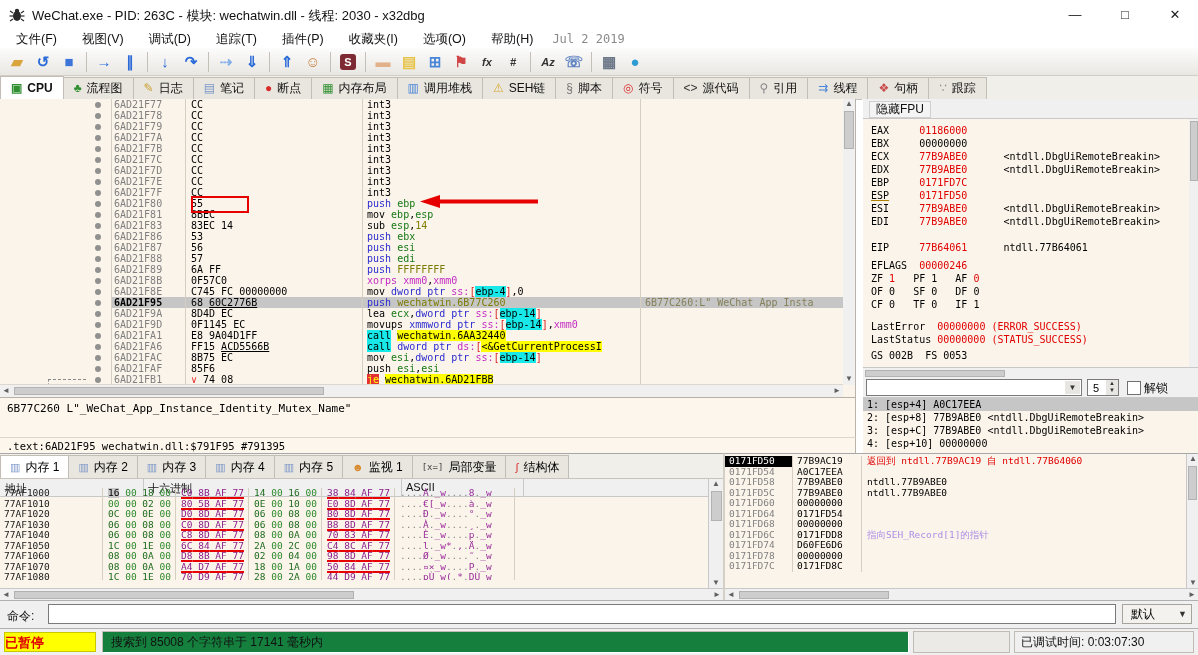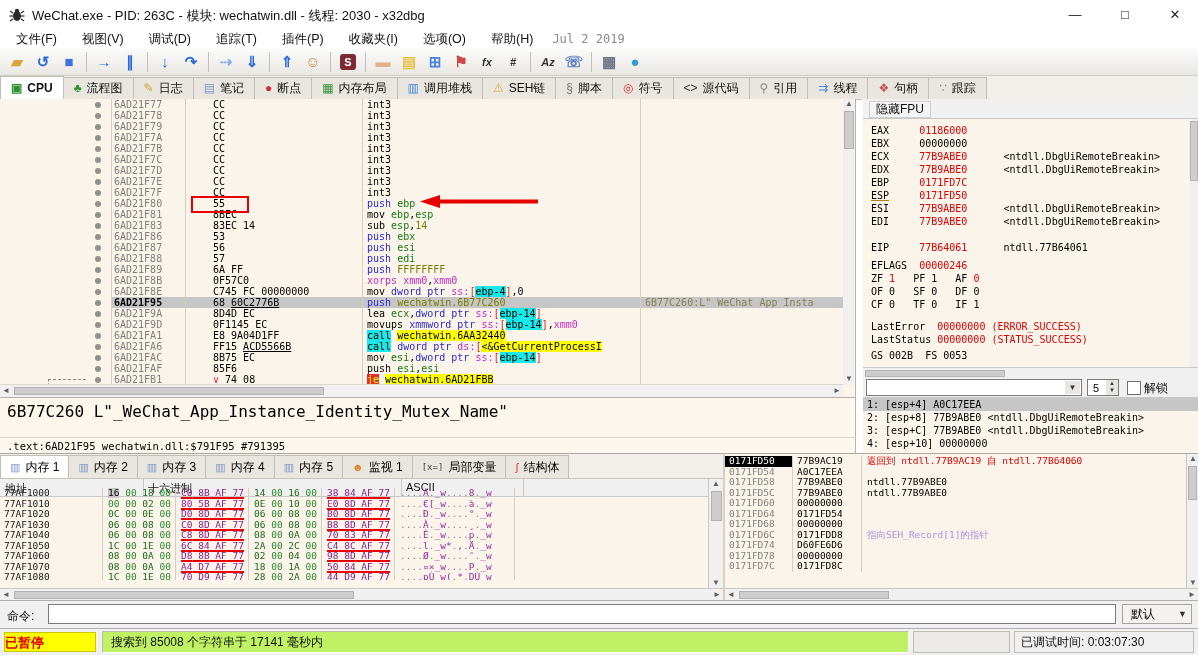--- a/index.html
+++ b/index.html
@@ -36,21 +36,21 @@
 
   
   #disasm{left:0;top:99px;width:855px;height:298px;background:#fbf4ea;border-right:1px solid #b8b4ac}
   #drows{position:absolute;left:0;top:0;right:12px;bottom:12px;overflow:hidden}
   .vsep{position:absolute;top:0;bottom:0;width:1px;background:#d6cec0;pointer-events:none}
   .drow{display:flex;height:11px;line-height:11px;font-family:"DejaVu Sans Mono",monospace;font-size:10px;white-space:pre;color:#000}
   .cj{width:85px}
   .cg{width:26px;display:flex;align-items:center;justify-content:center}
   .dot{width:6px;height:6px;border-radius:50%;background:#909090}
   .ca{width:74px;padding-left:3px;box-sizing:border-box;color:#7f7f7f;overflow:hidden}
-  .cb2{width:177px;padding-left:28px;box-sizing:border-box;overflow:hidden}
+  .cb2{width:177px;padding-left:6px;box-sizing:border-box;overflow:hidden}
   .ci{width:278px;padding-left:5px;box-sizing:border-box;overflow:hidden}
   .cc2{flex:1;padding-left:5px;overflow:hidden;color:#85805a}
   .drow.sel .ca{color:#000;font-weight:bold}
   .drow.sel .ca,.drow.sel .cb2,.drow.sel .ci,.drow.sel .cc2{background:#c6c6c6}
 
   .c-k{color:#000}.c-b{color:#2c2cd0}.c-g{color:#157815}.c-o{color:#7b7b00}
   .c-p{color:#c22cc2}.c-nb{color:#2c2cd0}.c-br{color:#d42424}
   .c-st{background:#18e8e8;color:#000}.c-cb{background:#18e8e8;color:#000}
   .c-yl{background:#ffff00;color:#000}.c-jr{background:#e43030;color:#ffff00}
   .c-u{text-decoration:underline}.c-jm{color:#e43030}.c-r{color:#e00000}
@@ -64,21 +64,21 @@
   
   .sb{background:#f0f0f0}
   .sb-thumb{position:absolute;background:#cdcdcd;border:1px solid #b2b2b2;box-sizing:border-box}
   .sb-arr{position:absolute;color:#606060;font-size:8px;line-height:10px;text-align:center;width:12px;height:11px}
 
   #d-vscroll{right:0;top:0;width:12px;height:286px}
   #d-hscroll{left:0;bottom:0;height:12px;width:843px;border-top:1px solid #dcd8d0}
 
   
   #infobox{left:0;top:397px;width:855px;height:40px;background:#fcf6ec;border-top:1px solid #b8b0a4;border-right:1px solid #b8b4ac}
-  #infoline1{position:absolute;left:7px;top:4px;font-size:16px;color:#000;white-space:pre}
+  #infoline1{position:absolute;left:7px;top:4px;font-size:11px;color:#000;white-space:pre}
   #statusline{left:0;top:437px;width:855px;height:16px;background:#fcf6ec;border-top:1px solid #ddd5c8;border-right:1px solid #b8b4ac}
   #statusline div{position:absolute;left:7px;top:2px;font-size:10.5px;color:#000;white-space:pre}
 
   
   #regs{left:862px;top:99px;width:336px;height:354px;background:#fbf4ea;border-left:1px solid #fff}
   #regs-header{position:absolute;left:0;top:0;width:100%;height:20px;background:#f0f0f0;border-bottom:1px solid #c8c8c8;box-sizing:border-box}
   #hidefpu{position:absolute;left:6px;top:2px;font-size:12px;color:#111;padding:0 6px;border:1px solid #d0d0d0;background:#f4f4f4;height:15px;line-height:15px}
   #regbody{position:absolute;left:0;top:20px;width:324px;height:248px;overflow:hidden;padding-top:5px;box-sizing:border-box}
   .regline{font-family:"DejaVu Sans Mono",monospace;font-size:10px;height:13px;line-height:13px;padding-left:8px;white-space:pre}
   #regs-vscroll{position:absolute;right:0;top:20px;width:10px;height:248px}
@@ -130,21 +130,21 @@
   
   #cmdbar{left:0;top:600px;width:1198px;height:28px;background:#f0f0f0;border-top:1px solid #b0b0b0;box-sizing:border-box}
   #cmdlabel{position:absolute;left:7px;top:7px;font-size:12px;color:#111}
   #cmdinput{position:absolute;left:48px;top:3px;width:1068px;height:20px;border:1px solid #7a7a7a;background:#fff;font-size:12px;padding:0 4px;box-sizing:border-box}
   #cmddrop{position:absolute;left:1122px;top:3px;width:70px;height:20px;background:#f4f2ee;border:1px solid #a8a49c;font-size:12px;line-height:18px;padding-left:8px;box-sizing:border-box}
   #cmddrop .dd{position:absolute;right:4px;top:0;font-size:9px;line-height:18px;color:#333}
 
   
   #statusbar{left:0;top:628px;width:1198px;height:27px;background:#f0f0f0;border-top:1px solid #b0b0b0;display:flex;align-items:center;box-sizing:border-box}
   #pausebadge{width:92px;height:20px;background:#ffff00;color:#e00000;font-weight:bold;font-size:13px;line-height:20px;margin-left:4px;border:1px solid #c8c800;box-sizing:border-box}
-  #statmsg{flex:1;height:20px;line-height:20px;margin-left:6px;border:1px solid #c0bcb4;border-right-color:#fff;border-bottom-color:#fff;padding-left:8px;font-size:12px;color:#111;background:#bef264;white-space:pre;overflow:hidden}
+  #statmsg{flex:1;height:20px;line-height:20px;margin-left:6px;border:1px solid #c0bcb4;border-right-color:#fff;border-bottom-color:#fff;padding-left:8px;font-size:12px;color:#111;background:#15803d;white-space:pre;overflow:hidden}
   #statspacer{width:95px;height:20px;margin-left:4px;border:1px solid #c0bcb4;background:#eceae6}
   #stattime{width:172px;height:20px;line-height:20px;margin:0 4px;border:1px solid #c0bcb4;padding-left:6px;font-size:12px;color:#111;white-space:pre}
 </style>
 </head>
 <body>
 
 <div class="abs" id="titlebar">
   <svg class="abs" id="appicon" viewBox="0 0 16 16">
     <ellipse cx="8" cy="9" rx="4" ry="5" fill="#2a2a2a"></ellipse>
     <circle cx="8" cy="4" r="2.2" fill="#2a2a2a"></circle>

